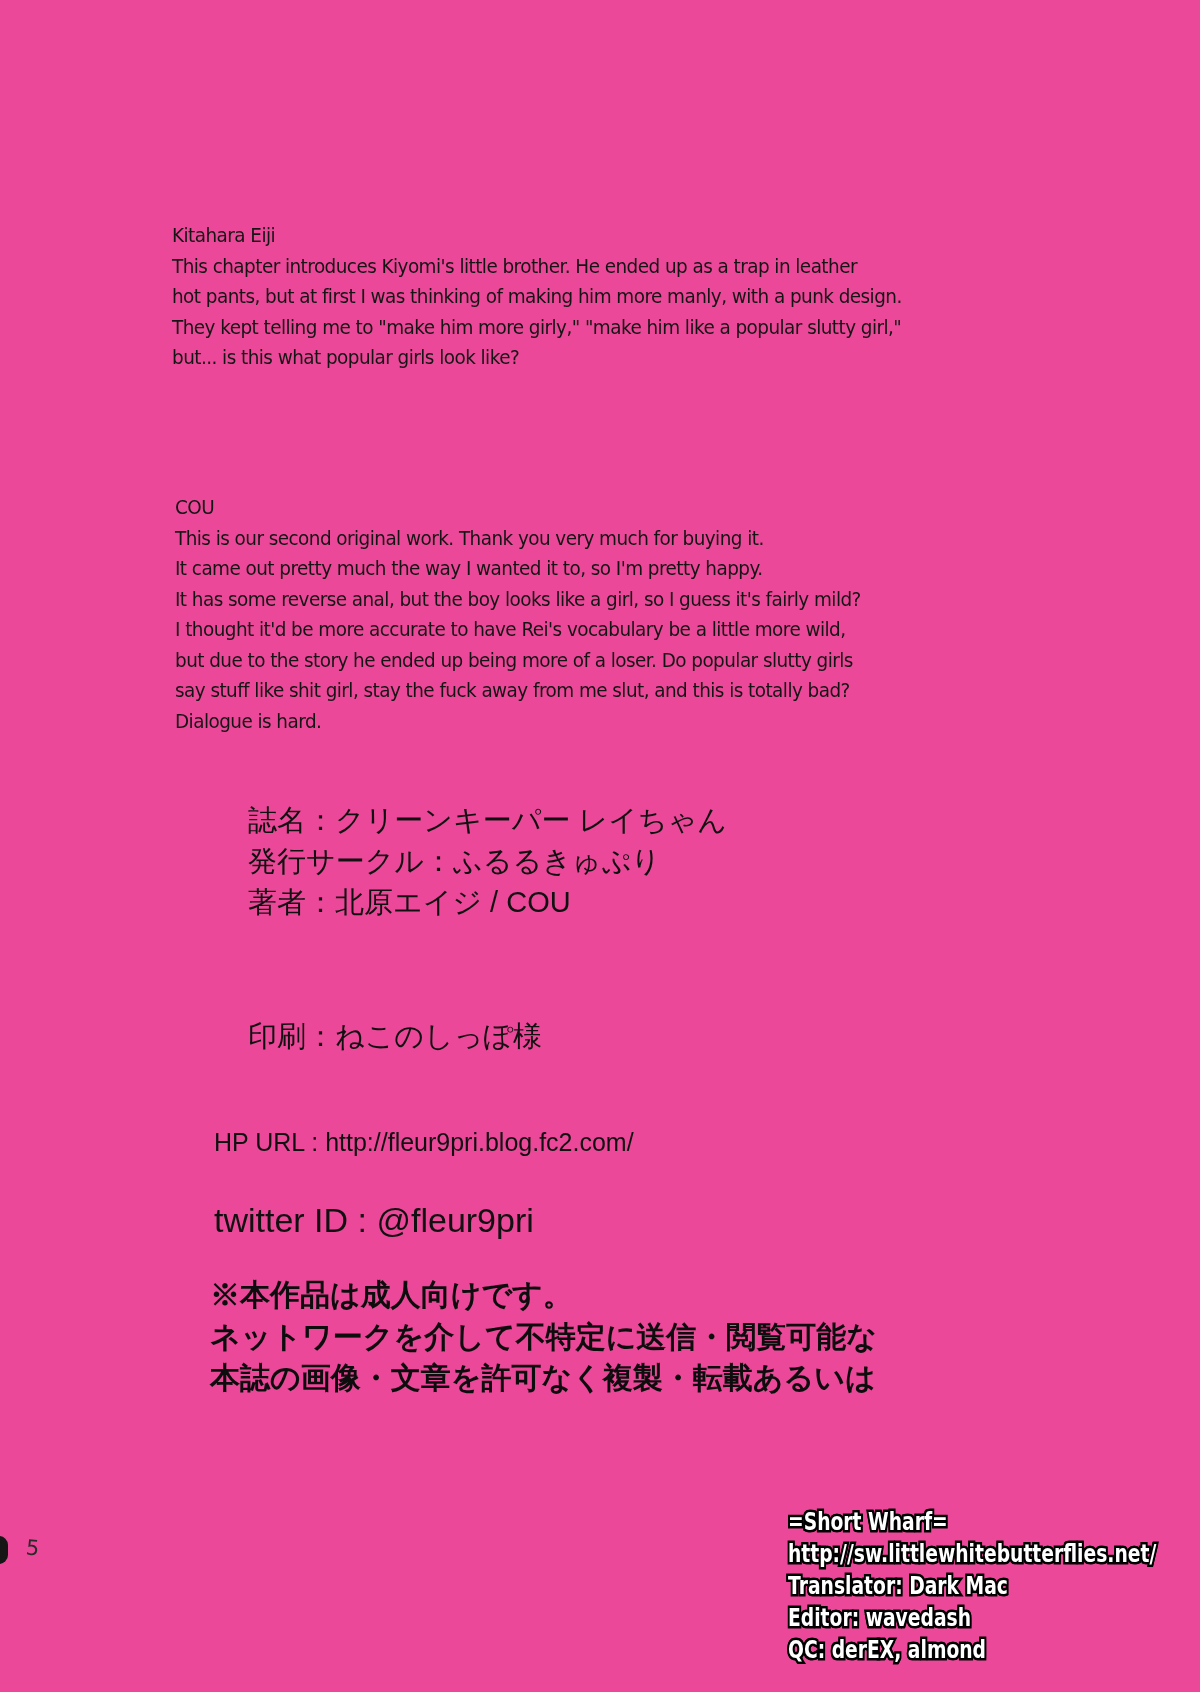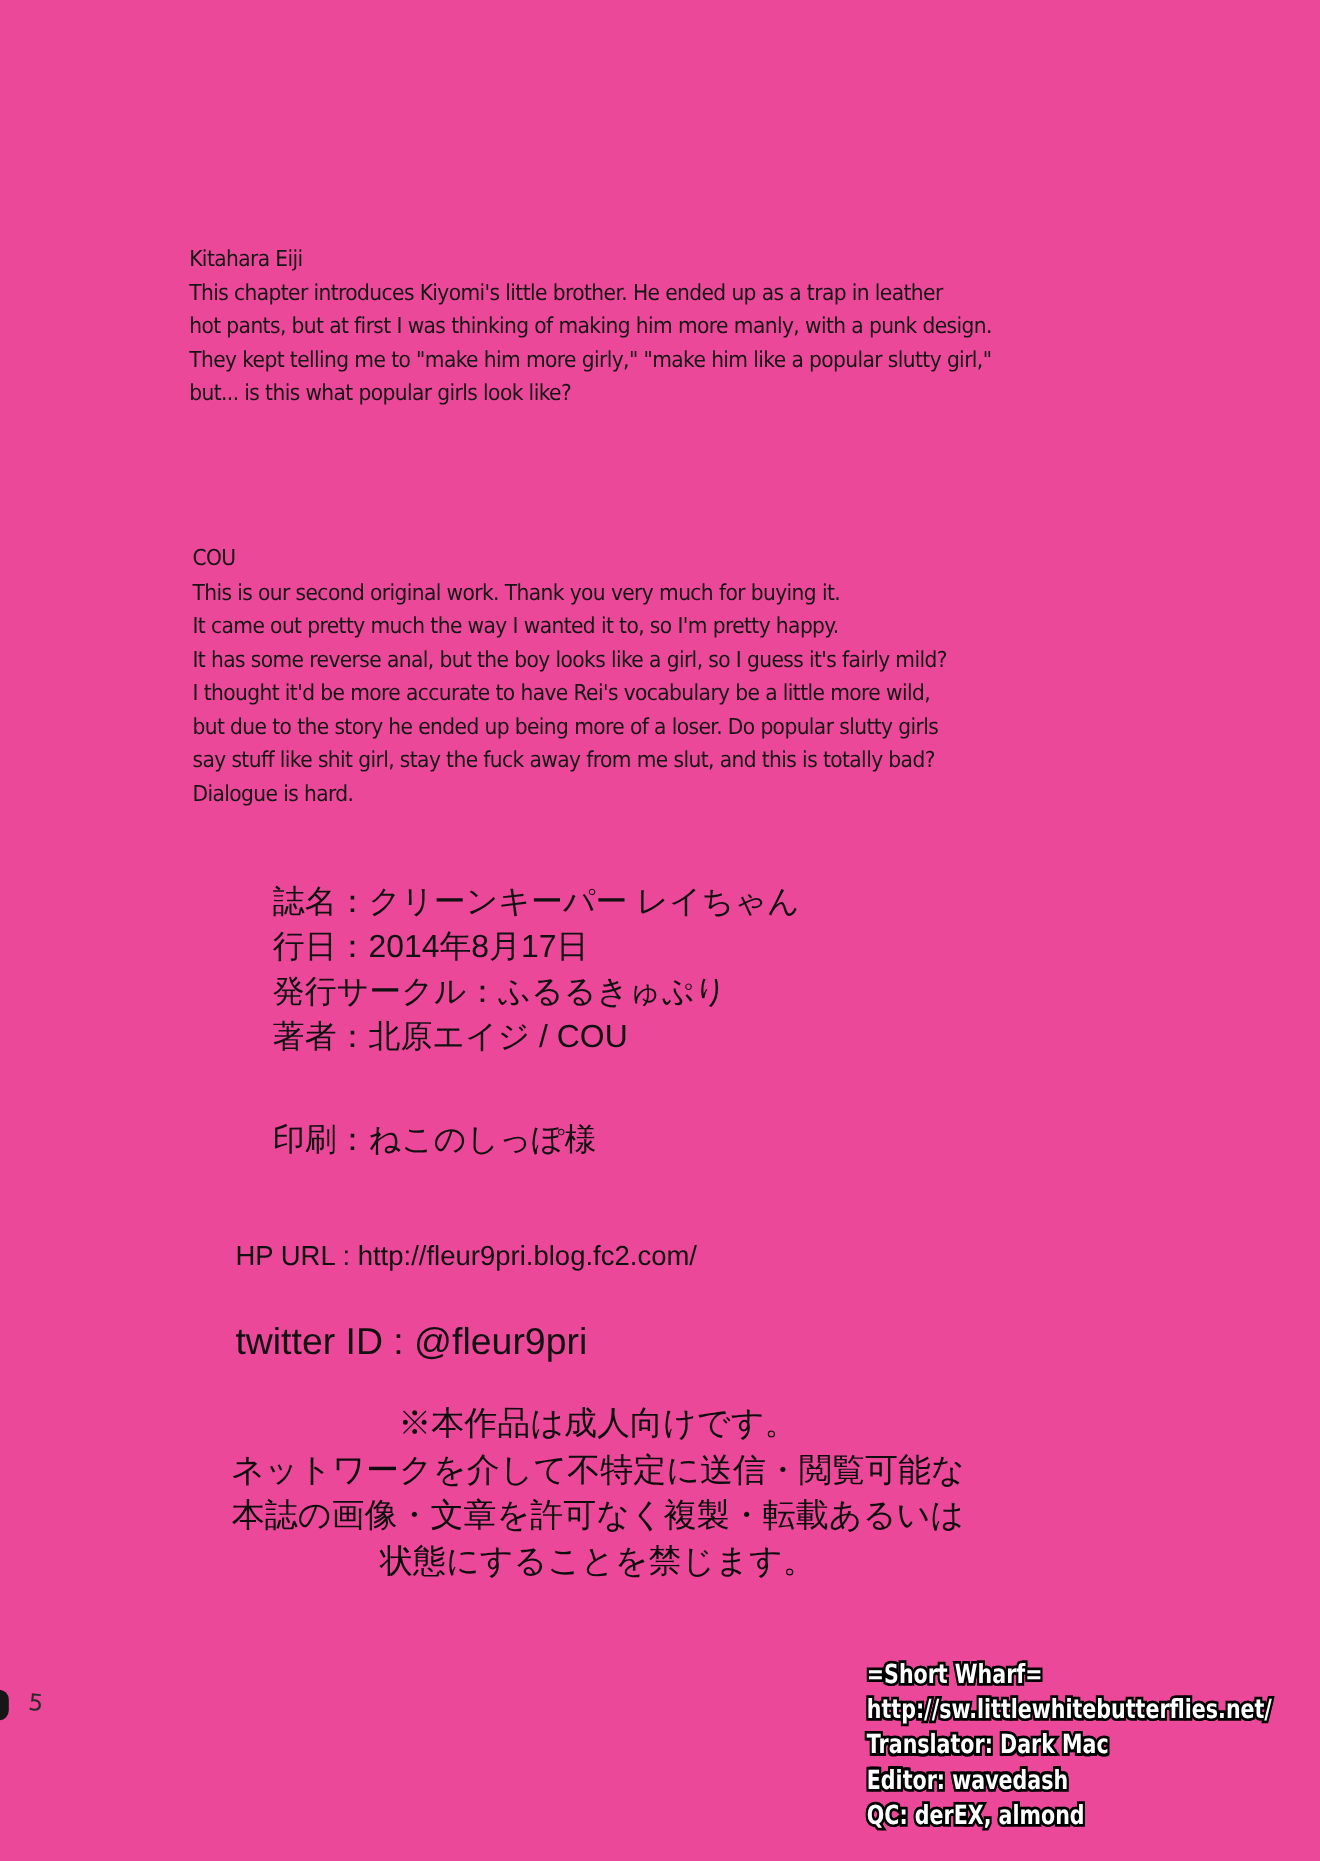--- a/index.html
+++ b/index.html
@@ -48,26 +48,25 @@
   .printer { left: 248px; top: 1016px; }
   .hpurl   { left: 214px; top: 1122px; font-size: 25px; }
   .twitter { left: 214px; top: 1200px; font-size: 34px; }
 
   
   .disclaimer {
     position: absolute;
     left: 210px;
     top: 1274px;
     font-family: "DejaVu Serif", "Liberation Serif", serif;
-    font-weight: normal;
+    font-weight: bold;
     font-size: 30px;
     line-height: 41.5px;
     color: #0d0d0d;
     white-space: nowrap;
-    text-align: center;
   }
 
   
   .credits {
     position: absolute;
     left: 788px;
     top: 1506px;
     font-family: "DejaVu Sans", "Liberation Sans", sans-serif;
     font-weight: bold;
     font-size: 24px;
@@ -132,36 +131,34 @@
     <div>It came out pretty much the way I wanted it to, so I'm pretty happy.</div>
     <div>It has some reverse anal, but the boy looks like a girl, so I guess it's fairly mild?</div>
     <div>I thought it'd be more accurate to have Rei's vocabulary be a little more wild,</div>
     <div>but due to the story he ended up being more of a loser. Do popular slutty girls</div>
     <div>say stuff like shit girl, stay the fuck away from me slut, and this is totally bad?</div>
     <div>Dialogue is hard.</div>
   </section>
 
   <section class="jp-sans pubinfo">
     <div>誌名：クリーンキーパー レイちゃん</div>
-    <div>行日：2014年8月17日</div>
     <div>発行サークル：ふるるきゅぷり</div>
     <div>著者：北原エイジ / COU</div>
   </section>
 
   <div class="jp-sans printer">印刷：ねこのしっぽ様</div>
 
   <div class="jp-sans hpurl">HP URL : http://fleur9pri.blog.fc2.com/</div>
 
   <div class="jp-sans twitter">twitter ID : @fleur9pri</div>
 
   <section class="disclaimer">
     <div>※本作品は成人向けです。</div>
     <div>ネットワークを介して不特定に送信・閲覧可能な</div>
     <div>本誌の画像・文章を許可なく複製・転載あるいは</div>
-    <div>状態にすることを禁じます。</div>
   </section>
 
   <section class="credits">
     <div class="credit-line">=Short Wharf=</div>
     <div class="credit-line">http://sw.littlewhitebutterflies.net/</div>
     <div class="credit-line">Translator: Dark Mac</div>
     <div class="credit-line">Editor: wavedash</div>
     <div class="credit-line">QC: derEX, almond</div>
   </section>
 

